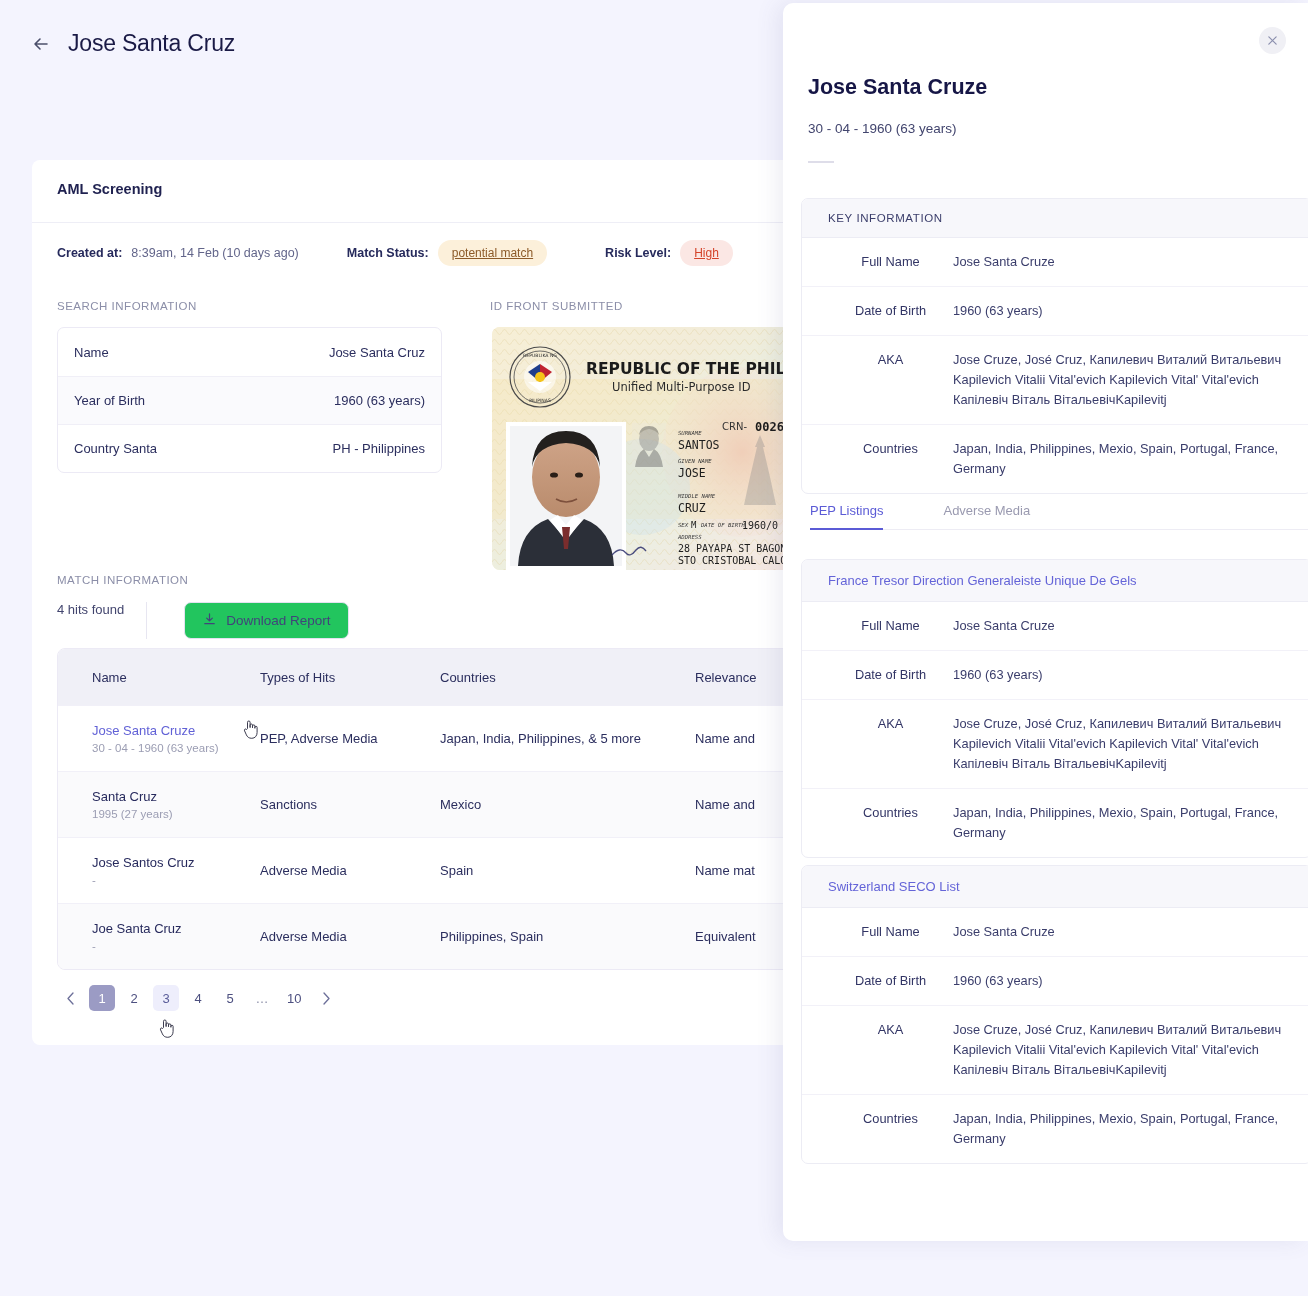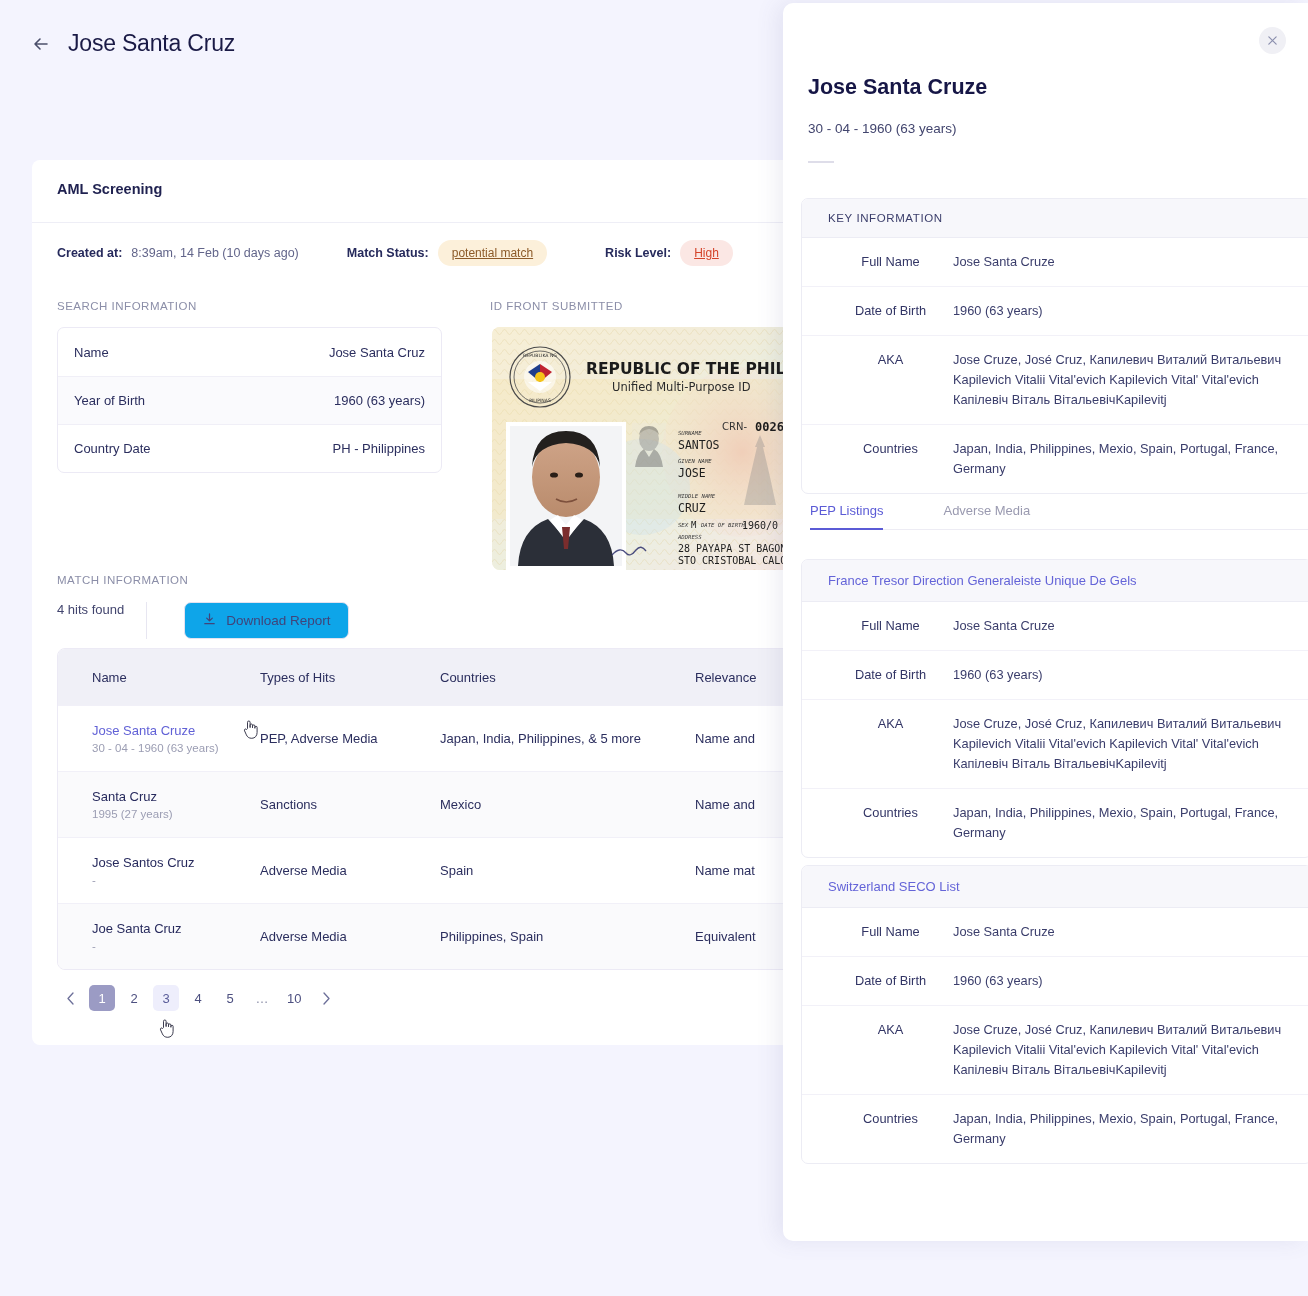--- a/index.html
+++ b/index.html
@@ -166,21 +166,21 @@
     padding-right: 22px;
     border-right: 1px solid #e7e6f1;
   }
   .dl-btn {
     margin-left: 22px;
     display: flex;
     align-items: center;
     gap: 9px;
     border: 1px solid #e3e2f0;
     border-radius: 7px;
-    background: #0ea5e9;
+    background: #22c55e;
     height: 37px;
     padding: 0 17px;
     font-size: 13.5px;
     color: #41447a;
     cursor: pointer;
   }
 
   
   .match-table {
     position: absolute;
@@ -381,21 +381,21 @@
     <div class="si-table">
       <div class="si-row">
         <span class="si-key">Name</span>
         <span class="si-val">Jose Santa Cruz</span>
       </div>
       <div class="si-row alt">
         <span class="si-key">Year of Birth</span>
         <span class="si-val">1960 (63 years)</span>
       </div>
       <div class="si-row">
-        <span class="si-key">Country Date</span>
+        <span class="si-key">Country Santa</span>
         <span class="si-val">PH - Philippines</span>
       </div>
     </div>
 
     <div class="id-image">
       <svg width="324" height="243" viewBox="0 0 324 243" xmlns="http://www.w3.org/2000/svg">
         <defs>
           <linearGradient id="guilloche" x1="0" y1="0" x2="1" y2="1">
             <stop offset="0%" stop-color="#f7efd6"></stop>
             <stop offset="35%" stop-color="#f2ecd9"></stop>

